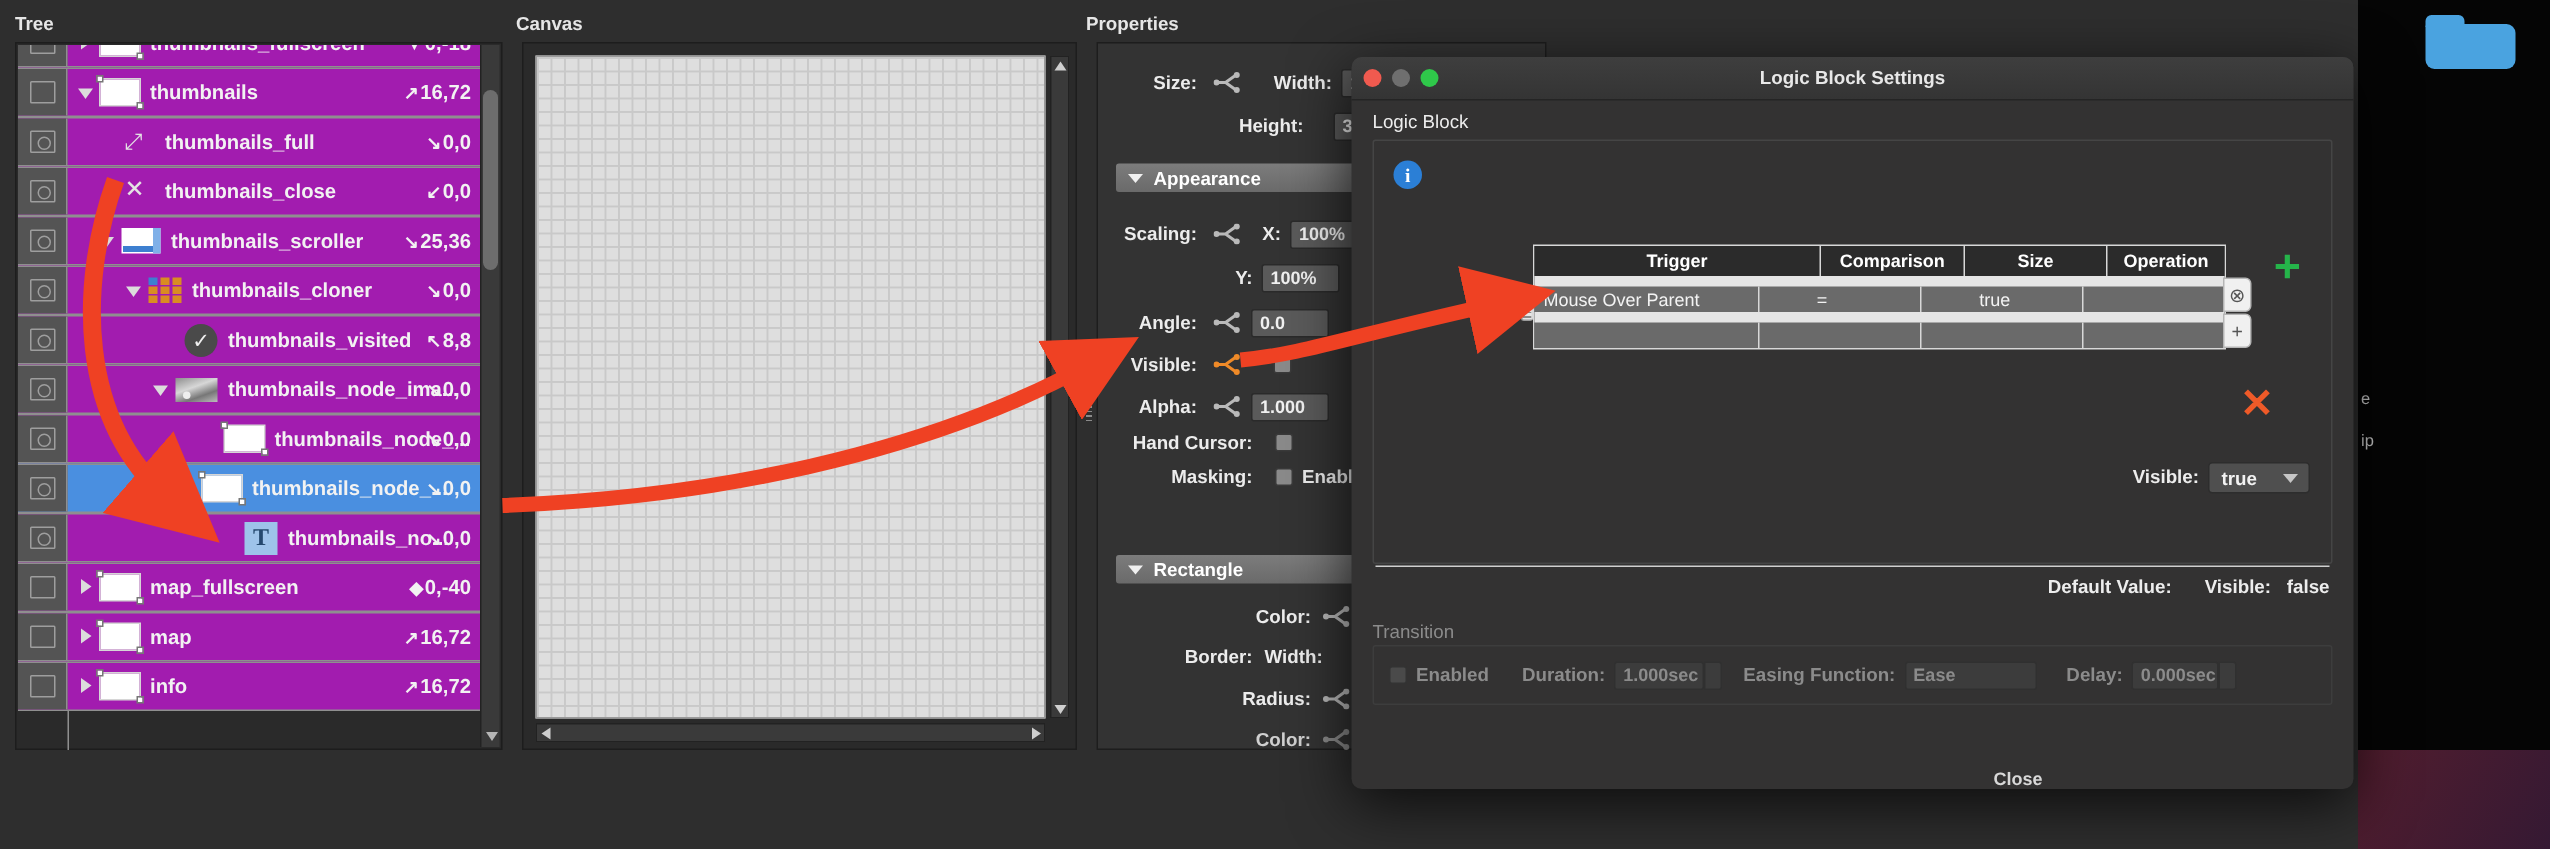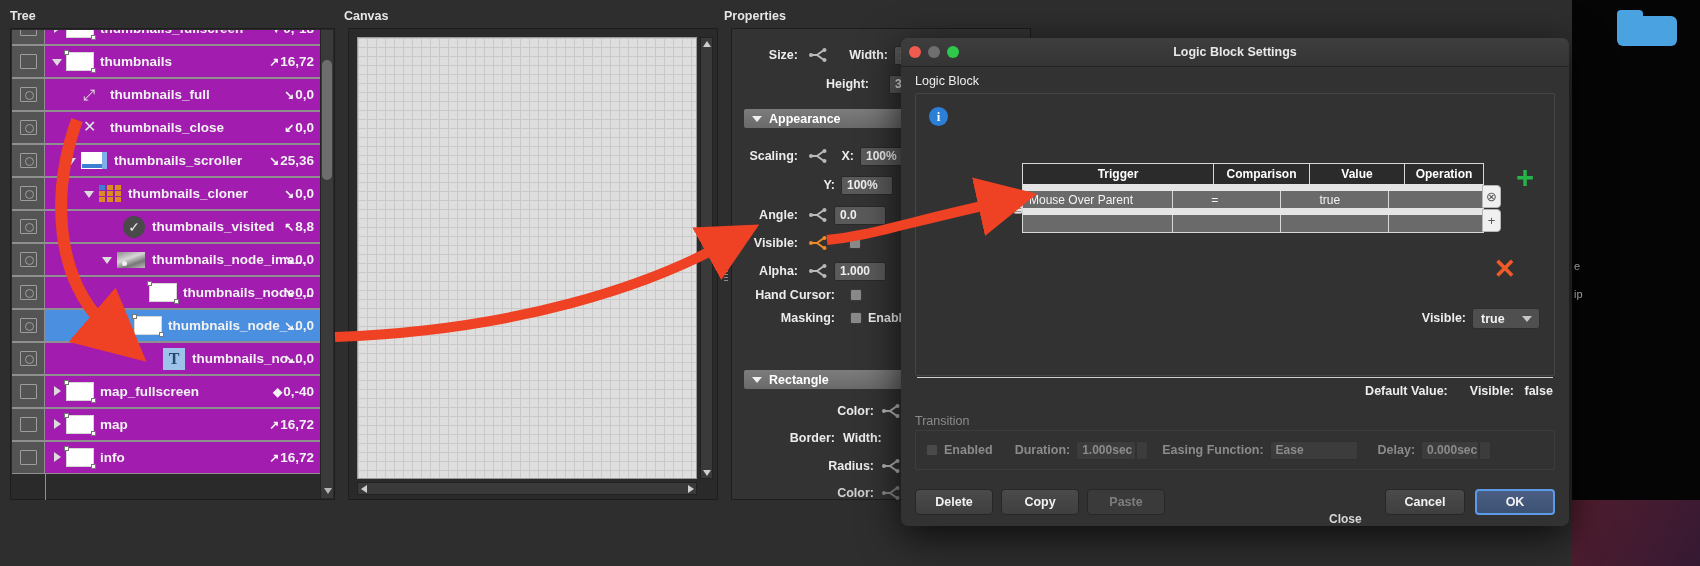--- a/index.html
+++ b/index.html
@@ -592,21 +592,21 @@
     <div class="dlg-sub">Logic Block</div>
 
     <div class="dlg-box">
       <div class="info-badge">i</div>
       <div class="plus-g">+</div>
 
       <div class="tbl">
         <div class="hrow">
           <div class="c-trig">Trigger</div>
           <div class="c-comp">Comparison</div>
-          <div class="c-val">Value</div>
+          <div class="c-val">Size</div>
           <div class="c-oper">Operation</div>
         </div>
         <div class="drow" style="position:relative;">
           <div class="row-grip"></div>
           <div class="c-trig">Mouse Over Parent</div>
           <div class="c-comp">=</div>
           <div class="c-val">true</div>
           <div class="c-oper"></div>
         </div>
         <div class="drow">
@@ -639,27 +639,20 @@
       <span class="dis-check"></span>
       <span class="tx" style="margin-left:6px;">Enabled</span>
       <span class="tx" style="margin-left:22px;">Duration:</span>
       <span class="dis-field" style="margin-left:6px;width:60px;">1.000sec<span class="stepper"></span></span>
       <span class="tx" style="margin-left:26px;">Easing Function:</span>
       <span class="dis-field" style="margin-left:6px;width:88px;position:relative;">Ease</span>
       <span class="tx" style="margin-left:20px;">Delay:</span>
       <span class="dis-field" style="margin-left:6px;width:58px;">0.000sec<span class="stepper"></span></span>
     </div>
 
-    <div class="dlg-btns">
-      <div class="dbtn" style="left:14px;width:78px;">Delete</div>
-      <div class="dbtn" style="left:100px;width:78px;">Copy</div>
-      <div class="dbtn dis" style="left:186px;width:78px;">Paste</div>
-      <div class="dbtn" style="right:104px;width:80px;">Cancel</div>
-      <div class="dbtn primary" style="right:14px;width:80px;">OK</div>
-    </div>
   </div>
 
   <div class="close-txt" style="left:1329px;top:512px;">Close</div>
 
   <svg class="anno" width="1700" height="566">
     <defs>
       <marker id="ah" markerWidth="6" markerHeight="6" refX="2.2" refY="3" orient="auto">
         <path d="M0,0 L6,3 L0,6 z" fill="#ef4123"></path>
       </marker>
     </defs>

